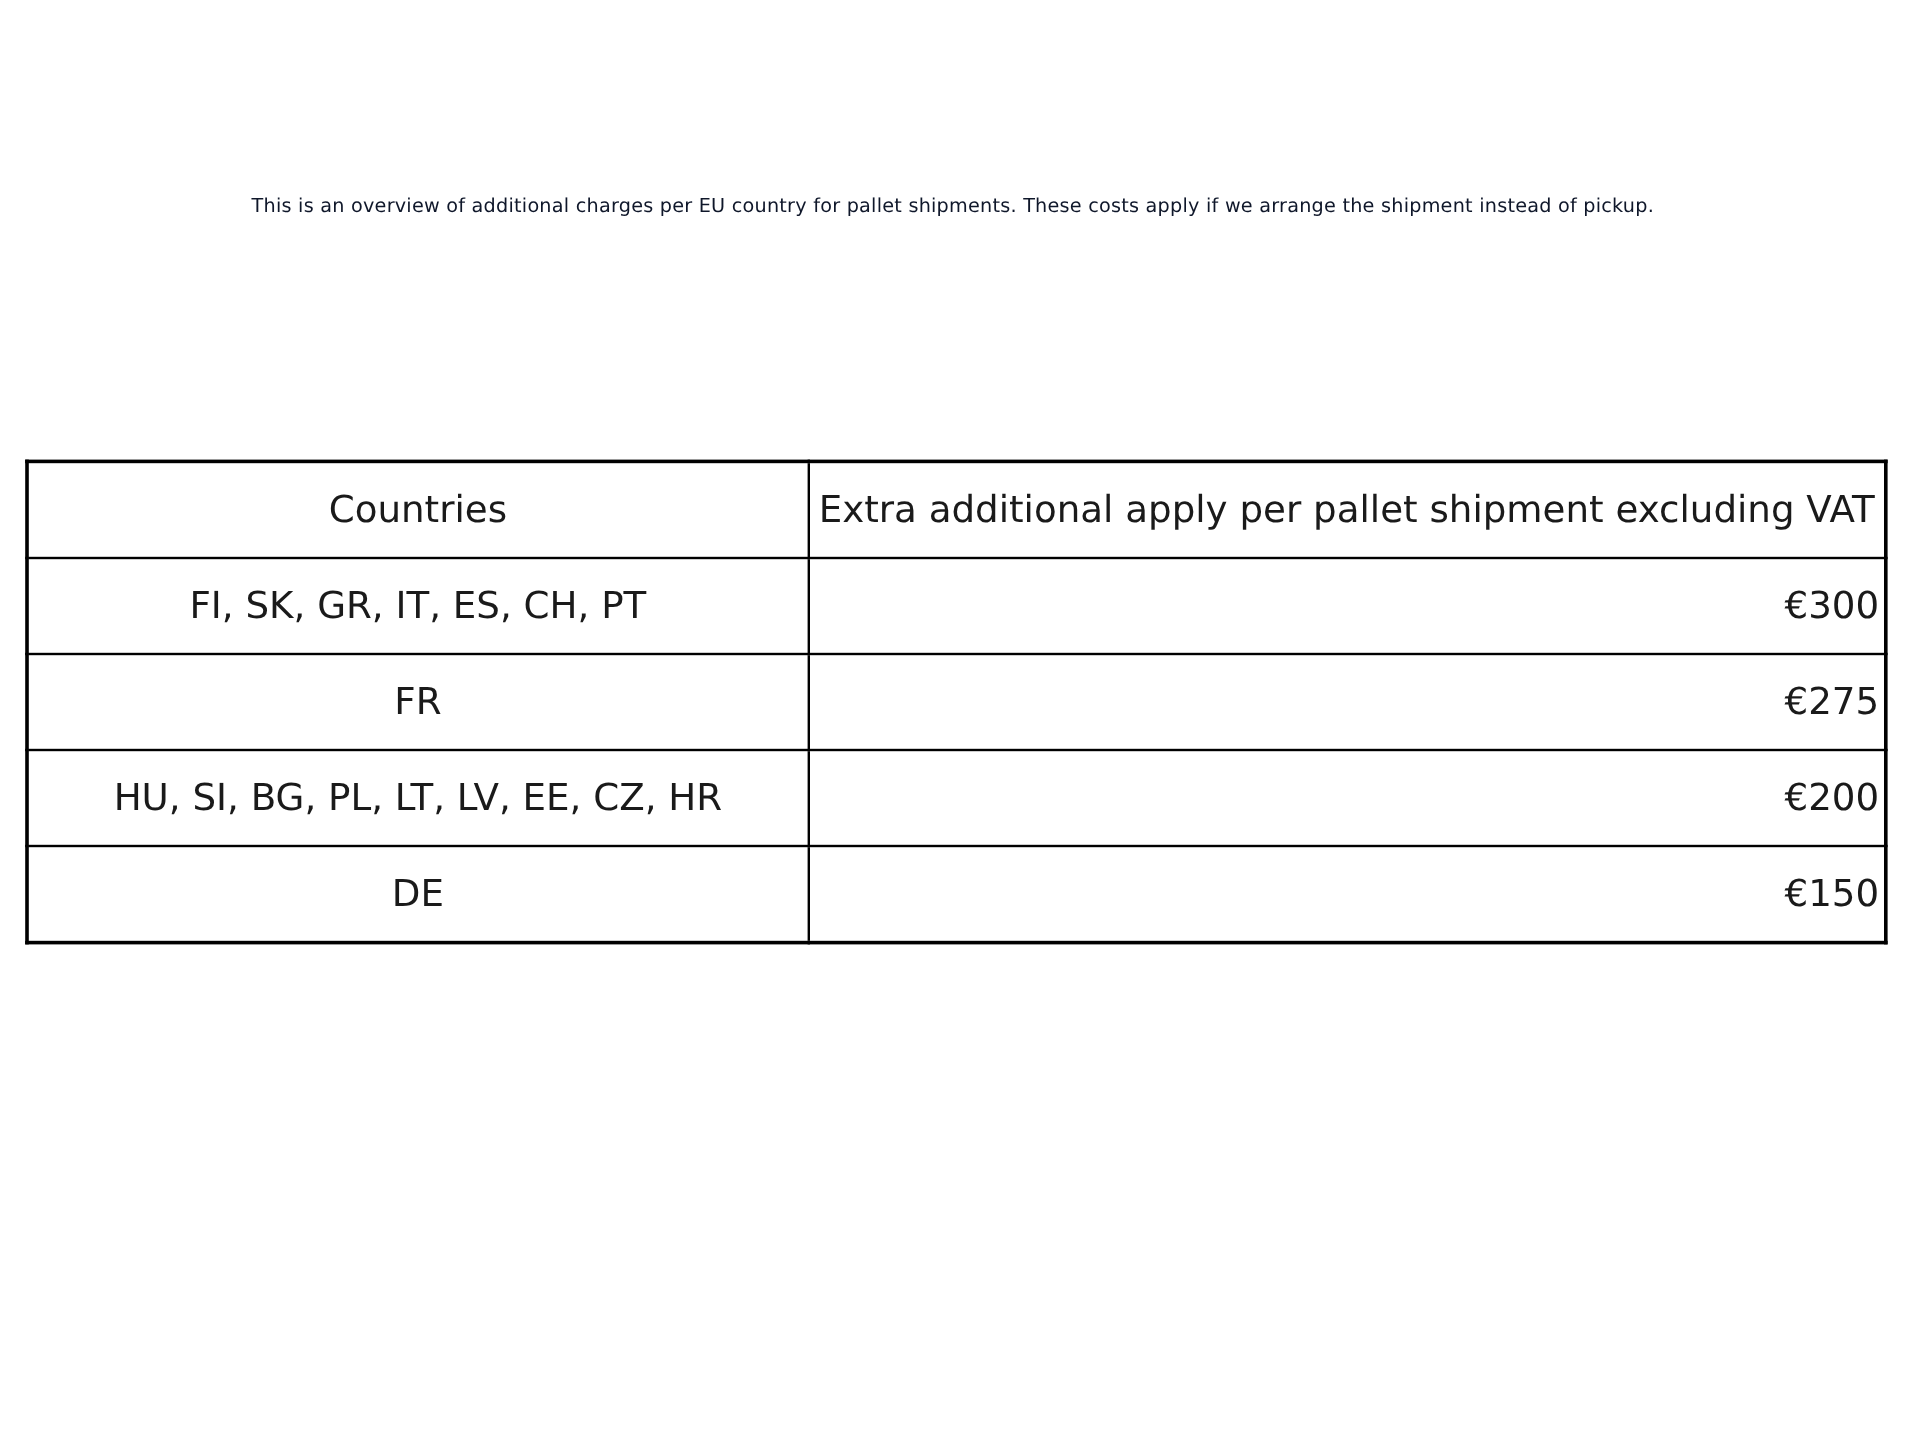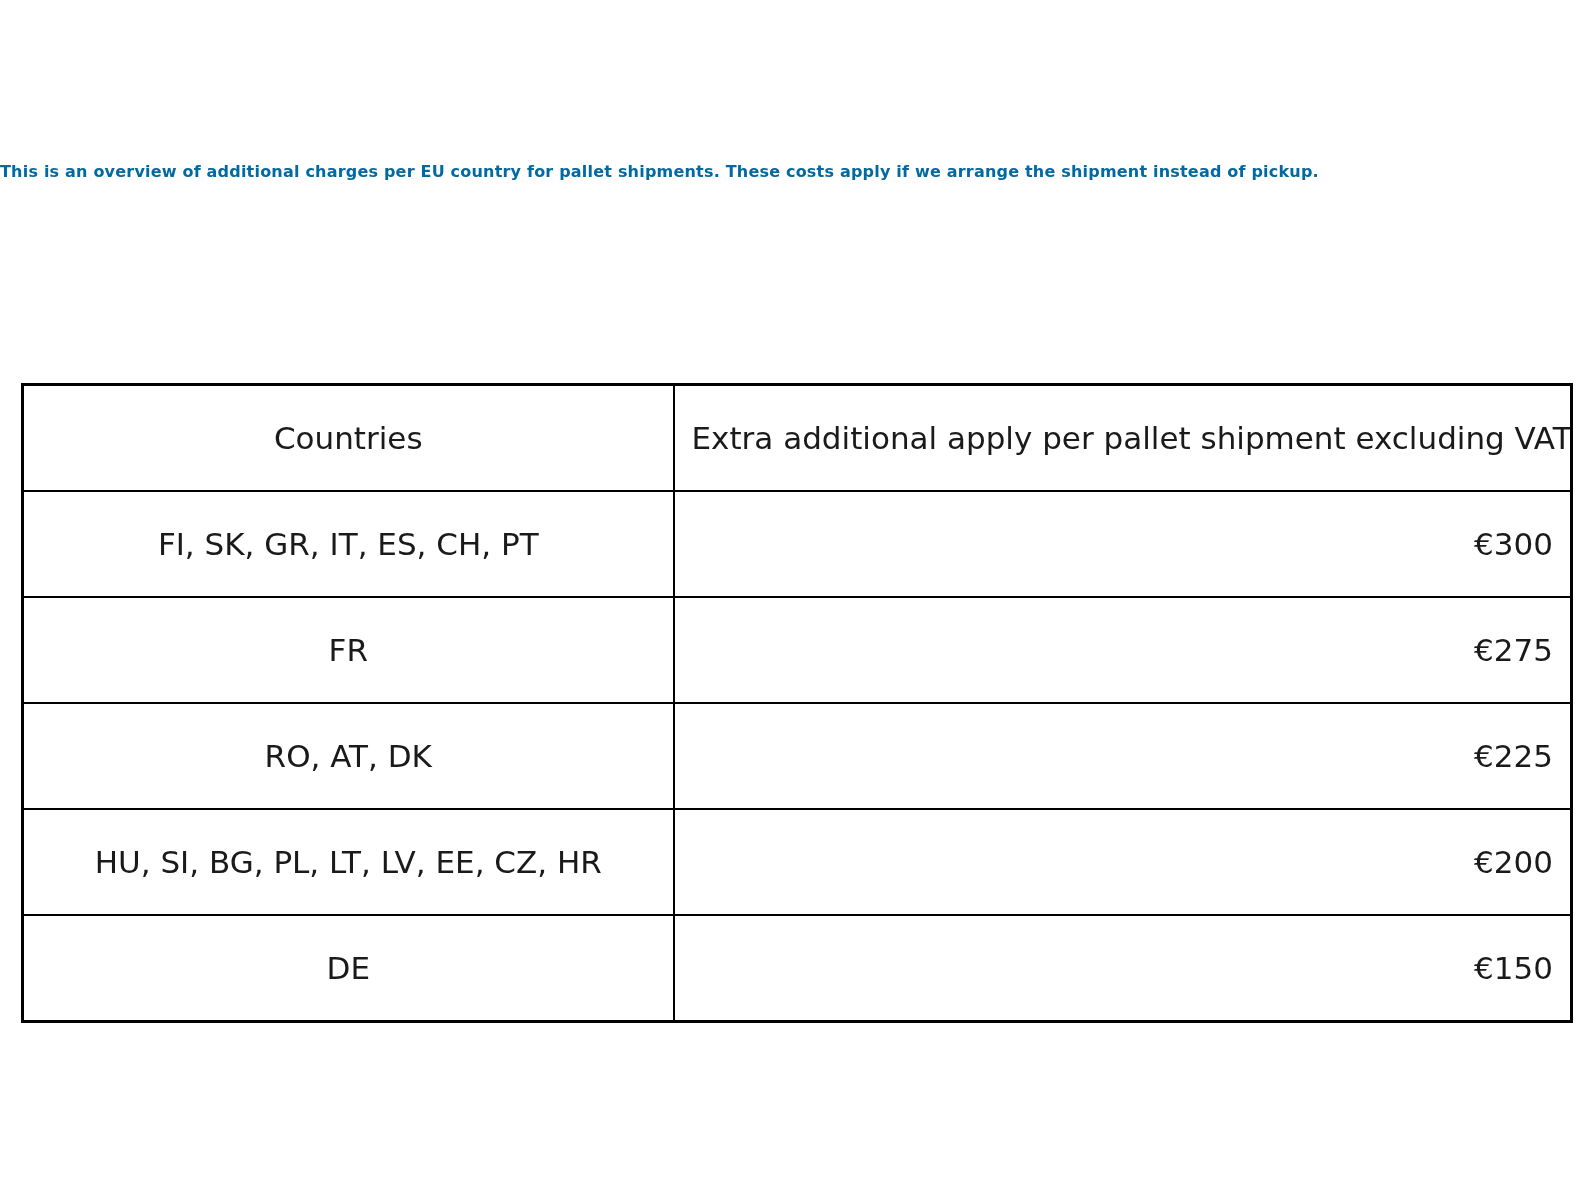--- a/index.html
+++ b/index.html
@@ -12,42 +12,43 @@
     width: 1588px;
     height: 1191px;
     font-family: "DejaVu Sans", sans-serif;
     color: #1a1a1a;
   }
   .intro {
     position: absolute;
     top: 162px;
     left: 0;
     width: 100%;
+    text-align: center;
     font-size: 16px;
-    font-weight: bold;
-    color: #0369a1;
+    font-weight: normal;
+    color: #0f172a;
     letter-spacing: 0.2px;
   }
   table.charges {
     position: absolute;
     left: 21px;
     top: 383px;
     width: 1549px;
     border-collapse: collapse;
     table-layout: fixed;
     border: 3px solid #000000;
   }
   table.charges th,
   table.charges td {
     border: 2px solid #000000;
     height: 70px;
     font-size: 31px;
     font-weight: normal;
     vertical-align: middle;
-    padding: 17px;
+    padding: 4px;
     color: #1a1a1a;
     overflow: hidden;
     white-space: nowrap;
     margin-left: 28px;
   }
   table.charges th {
     text-align: center;
   }
   td.countries-cell {
     text-align: center;
@@ -77,24 +78,20 @@
   <tbody>
     <tr>
       <td class="countries-cell">FI, SK, GR, IT, ES, CH, PT</td>
       <td class="cost-cell">€300</td>
     </tr>
     <tr>
       <td class="countries-cell">FR</td>
       <td class="cost-cell">€275</td>
     </tr>
     <tr>
-      <td class="countries-cell">RO, AT, DK</td>
-      <td class="cost-cell">€225</td>
-    </tr>
-    <tr>
       <td class="countries-cell">HU, SI, BG, PL, LT, LV, EE, CZ, HR</td>
       <td class="cost-cell">€200</td>
     </tr>
     <tr>
       <td class="countries-cell">DE</td>
       <td class="cost-cell">€150</td>
     </tr>
   </tbody>
 </table>
 

